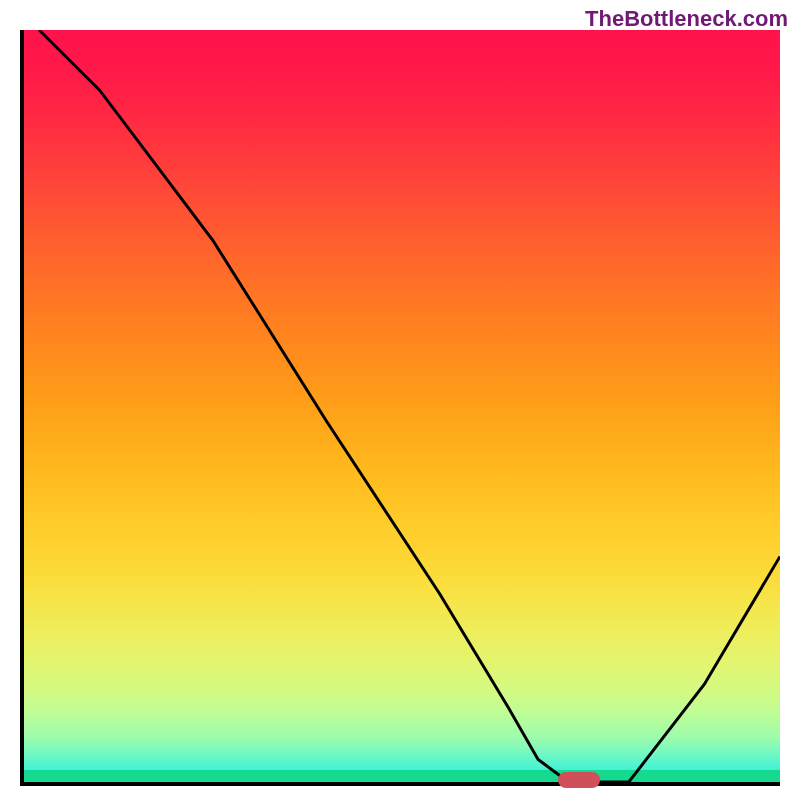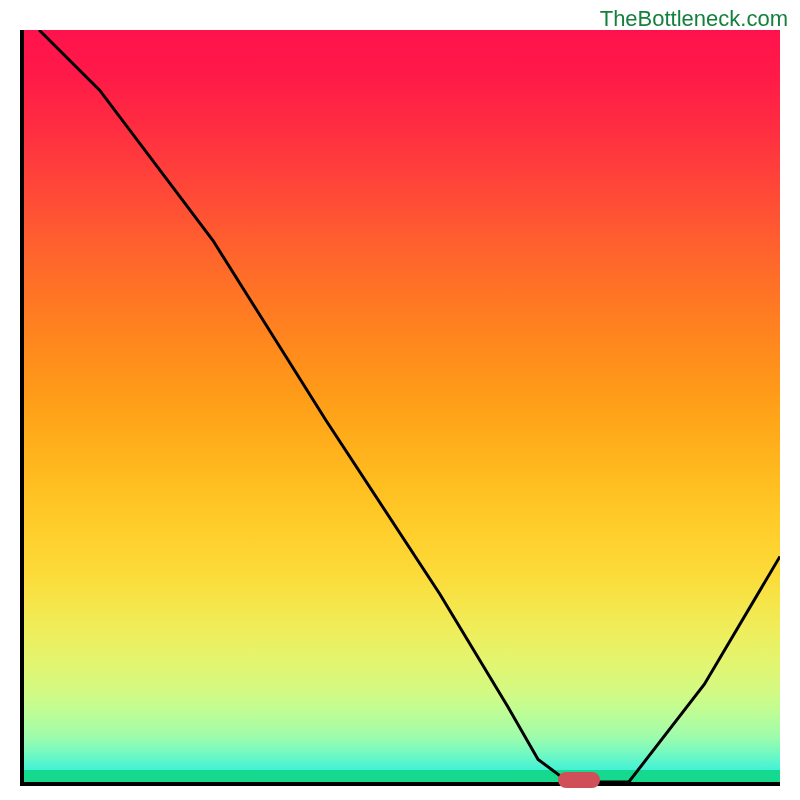--- a/index.html
+++ b/index.html
@@ -1,18 +1,18 @@
 <!DOCTYPE html>
 <html><head>
 <meta charset="utf-8">
 <style>
 *{margin:0;padding:0;box-sizing:border-box}
 body{width:800px;height:800px;background:#fff;font-family:Arial,sans-serif;position:relative;overflow:hidden}
 .wrap{position:absolute;top:0;left:0;width:800px;height:800px}
-.watermark{position:absolute;top:6px;right:12px;color:#15803d;font-size:22px;font-weight:400;z-index:5}
+.watermark{position:absolute;top:6px;right:12px;color:#701a75;font-size:22px;font-weight:700;z-index:5}
 .plot{position:absolute;left:20px;top:30px;width:760px;height:756px;border-left:4px solid #000;border-bottom:4px solid #000}
 .grad{position:absolute;inset:0;background:linear-gradient(to bottom,
   #ff124c 0%,
   #ff1a48 6%,
   #ff2a42 12%,
   #ff3d3c 18%,
   #ff5134 24%,
   #ff652c 30%,
   #ff7724 36%,
   #ff891d 42%,

